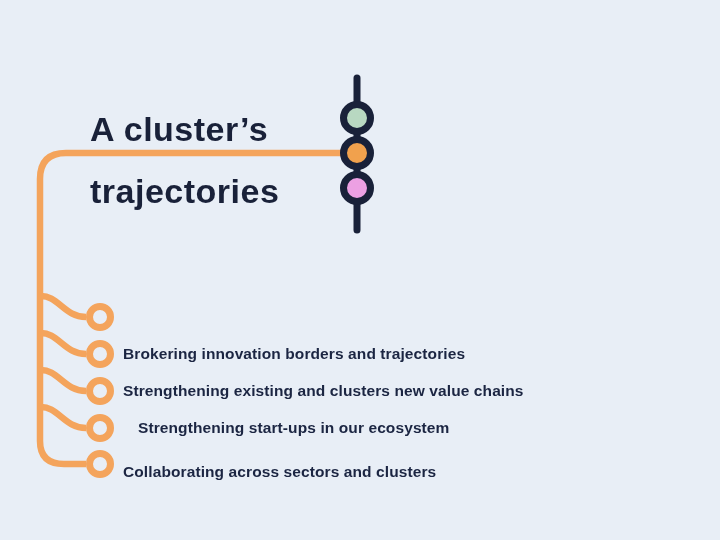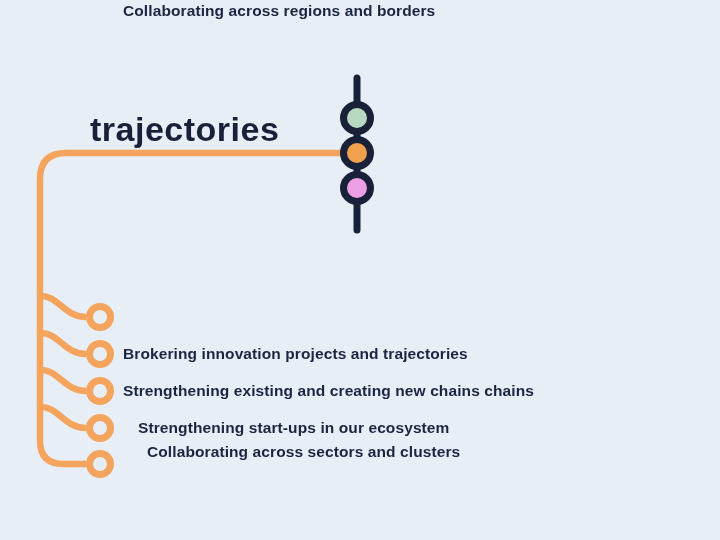--- a/index.html
+++ b/index.html
@@ -56,21 +56,21 @@
     color: #1B2542;
     font-size: 15.5px;
     font-weight: 700;
     letter-spacing: 0.1px;
     white-space: nowrap;
   }
   .bullet-label:nth-of-type(1) { top: 306px; }
   .bullet-label:nth-of-type(2) { top: 343px; }
   .bullet-label:nth-of-type(3) { top: 380px; }
   .bullet-label:nth-of-type(4) { top: 417px; margin-left: 15px; }
-  .bullet-label:nth-of-type(5) { top: 441px; margin-left: 24px; }
+  .bullet-label:nth-of-type(5) { top: 461px; }
 </style>
 </head>
 <body>
 
 <div class="slide">
 
   <svg class="graphic" width="720" height="540" viewBox="0 0 720 540">
 
     <path class="connector" d="M 344 153 L 66 153 Q 40 153 40 179 L 40 441 Q 40 464 64 464 L 86 464"></path>
 
@@ -86,22 +86,22 @@
     <circle class="bullet-ring" cx="100" cy="464" r="10.5"></circle>
 
     <line class="timeline" x1="357" y1="78" x2="357" y2="230"></line>
 
     <circle class="milestone" cx="357" cy="118" r="13.5" fill="#B8D8C1"></circle>
     <circle class="milestone" cx="357" cy="153" r="13.5" fill="#F1A14D"></circle>
     <circle class="milestone" cx="357" cy="188" r="13.5" fill="#ECA0E3"></circle>
   </svg>
 
   <div class="title">
+    <div>A cluster’s</div>
     <div>trajectories</div>
   </div>
 
-  <div class="bullet-label">Brokering innovation projects and trajectories</div>
-  <div class="bullet-label">Strengthening existing and creating new chains chains</div>
+  <div class="bullet-label">Brokering innovation borders and trajectories</div>
+  <div class="bullet-label">Strengthening existing and clusters new value chains</div>
   <div class="bullet-label">Strengthening start-ups in our ecosystem</div>
   <div class="bullet-label">Collaborating across sectors and clusters</div>
-  <div class="bullet-label">Collaborating across regions and borders</div>
 
 </div>
 
 </body></html>

